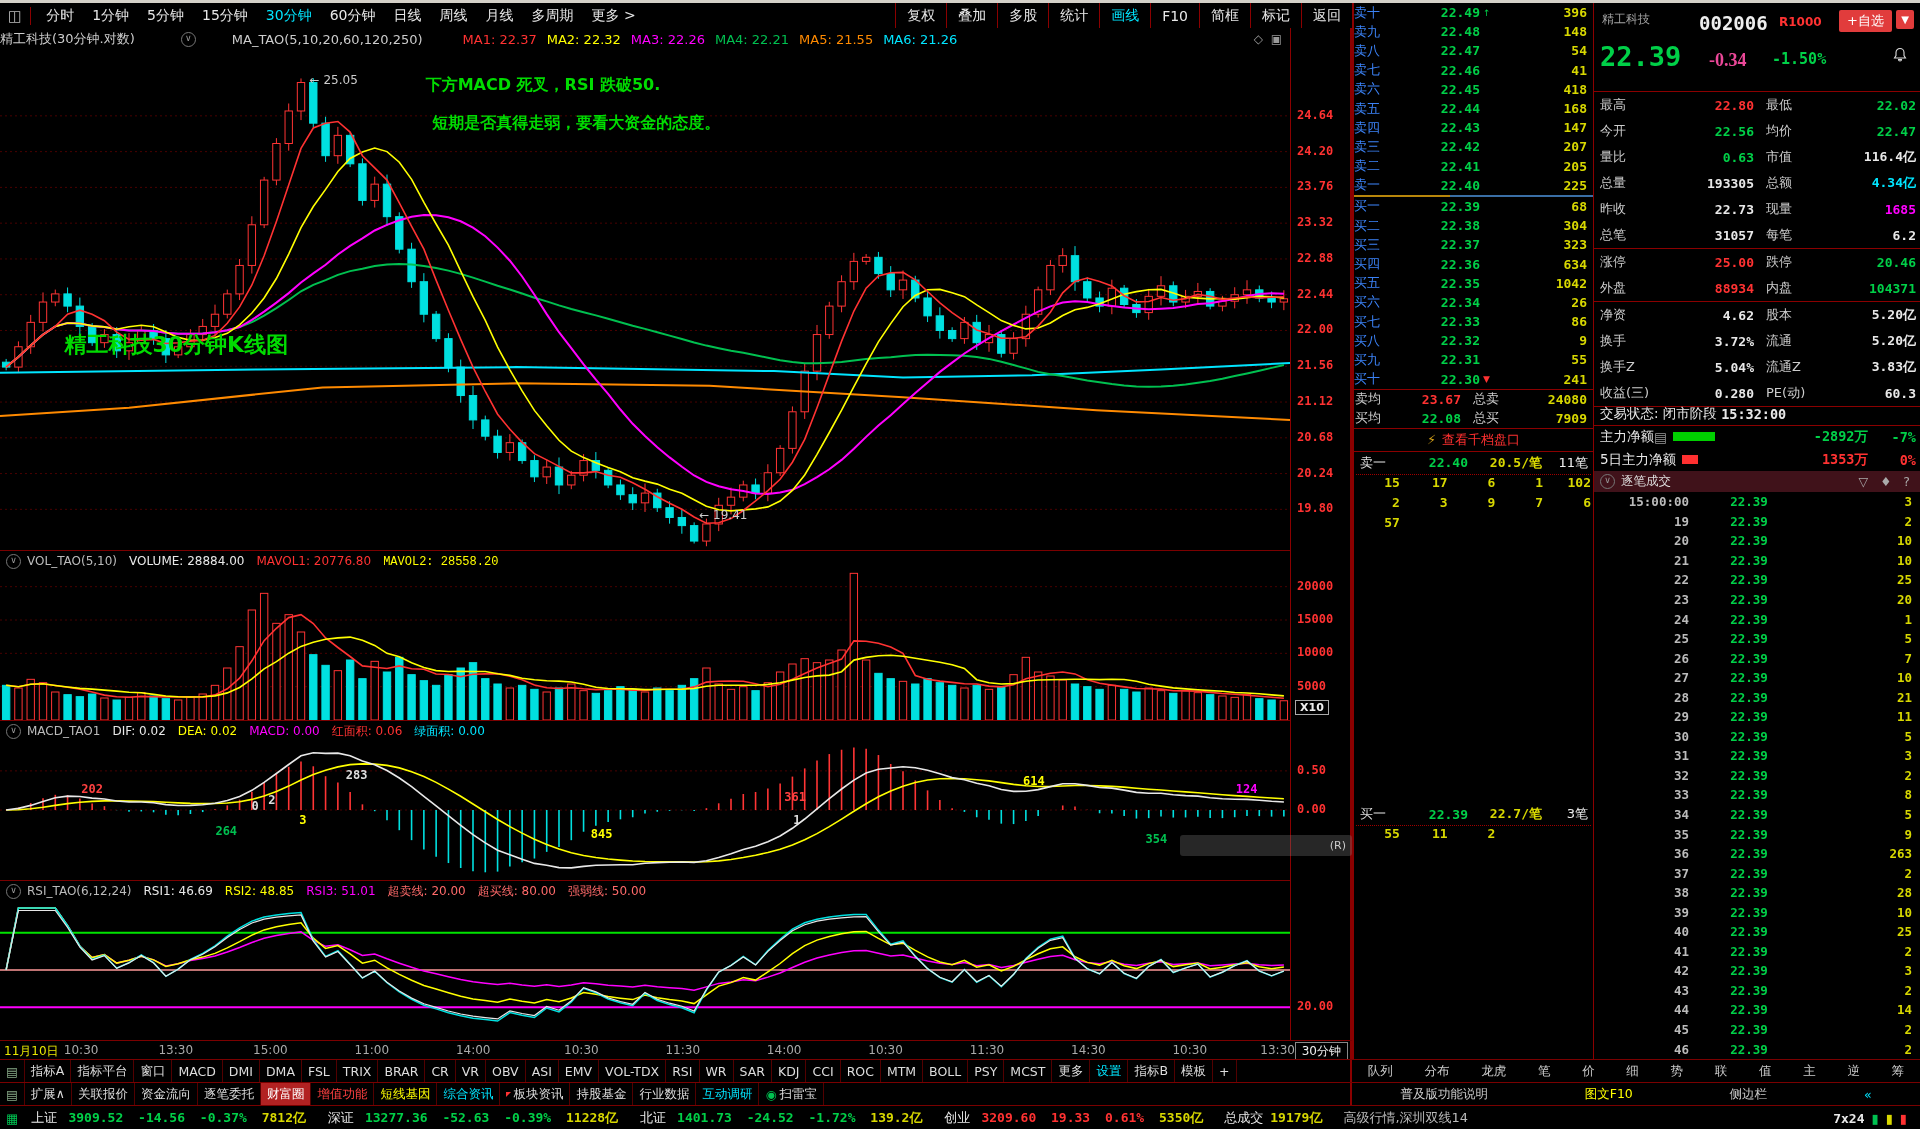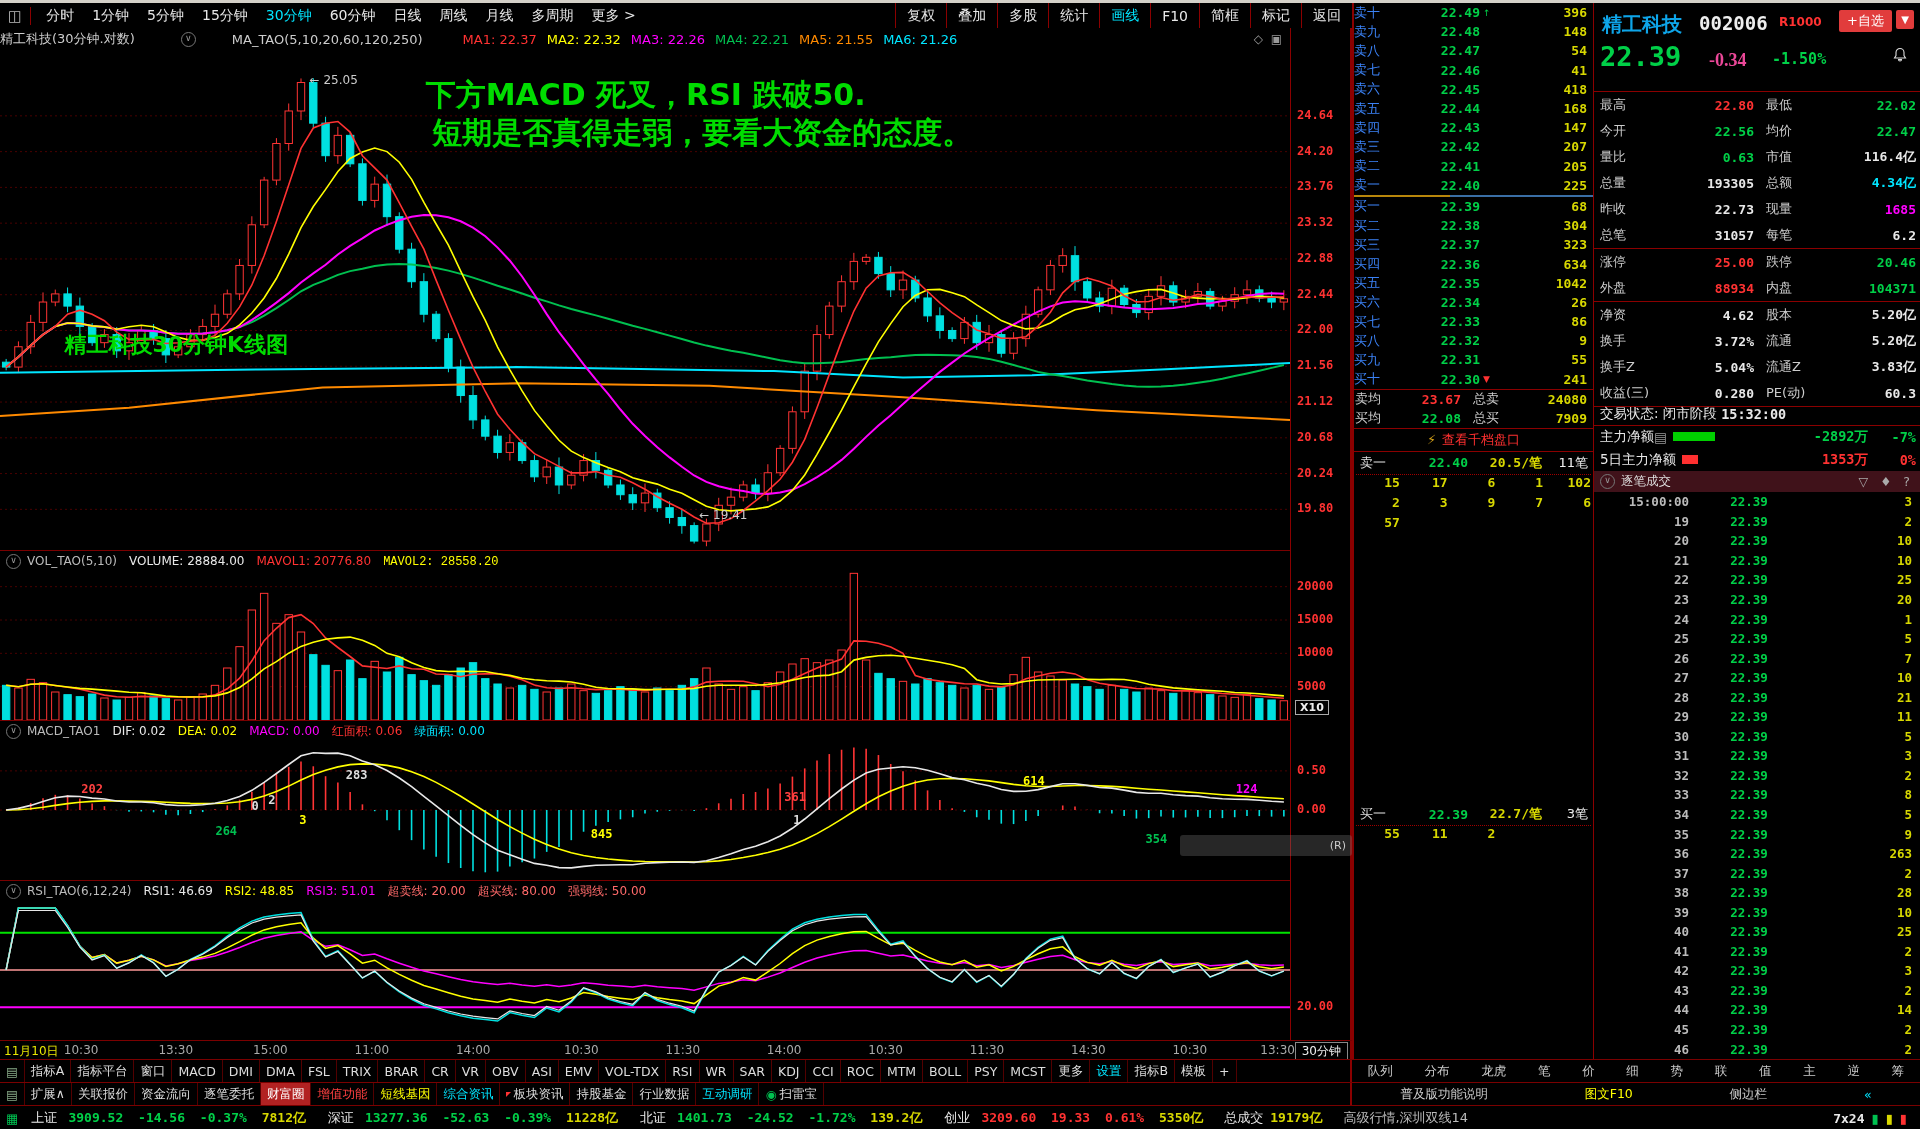--- a/index.html
+++ b/index.html
@@ -31,21 +31,21 @@
   .pane-header .seg{margin-right:12px;white-space:nowrap;}
   #vol-header{top:522px;}  #vol-pane{top:542px;height:150px;}
   #macd-header{top:692px;} #macd-pane{top:712px;height:140px;}
   #rsi-header{top:852px;}  #rsi-pane{top:872px;height:140px;}
   svg{display:block;}
   
   #axis-col{position:absolute;left:1290px;top:0;width:60px;height:1012px;border-left:1px solid #8b0000;}
   .axlbl{position:absolute;left:6px;color:#ff3232;font-size:12px;font-family:"DejaVu Sans Mono",monospace;font-weight:bold;white-space:nowrap;}
   #x10box{position:absolute;left:4px;border:1px solid #aaa;color:#eee;font-size:11px;padding:0 4px;font-weight:bold;}
   
-  .anno{position:absolute;color:#00dc00;font-weight:bold;font-size:30px;white-space:nowrap;}
+  .anno{position:absolute;color:#00dc00;font-weight:bold;font-size:16px;white-space:nowrap;}
   #anno1{left:33%;top:5%;}
   #anno2{left:33.5%;top:12.5%;}
   #watermark{position:absolute;left:5%;top:56%;color:#00dc00;font-weight:bold;font-size:22px;white-space:nowrap;}
   .pmark{position:absolute;color:#ccc;font-size:12px;white-space:nowrap;}
   #hi-mark{left:24%;top:4.5%;}
   #lo-mark{left:54.2%;top:91.5%;}
   .mfloat{position:absolute;font-size:12px;font-weight:bold;font-family:"DejaVu Sans Mono",monospace;}
   #macd-tip{position:absolute;left:1180px;top:807px;width:172px;height:21px;background:rgba(130,130,130,.3);
             border-radius:3px;color:#ccc;font-size:11px;text-align:right;line-height:21px;padding-right:6px;box-sizing:border-box;z-index:5;}
   
@@ -74,21 +74,21 @@
   .l1head .pr{color:#00d048;width:62px;text-align:right;}
   .l1head .per{color:#d8d800;width:74px;text-align:right;}
   .l1head .cnt{color:#eee;flex:1;text-align:right;padding-right:5px;}
   .dotline{border-top:1px dotted #a00000;margin:0 2px;}
   .numrow{height:20px;display:flex;font-size:13px;color:#d8d800;}
   .numrow span{width:20%;text-align:right;padding-right:2px;box-sizing:border-box;}
   #buy1-block{position:absolute;left:0;top:800px;width:100%;}
   
   #info-col{position:absolute;left:240px;top:0;width:328px;height:100%;}
   #stock-head{position:absolute;left:0;top:0;width:100%;height:88px;}
-  #stock-name{position:absolute;left:8px;top:8px;font-size:20px;font-weight:bold;color:#0ea5e9;}
+  #stock-name{position:absolute;left:8px;top:8px;font-size:12px;font-weight:normal;color:#a3a3a3;}
   #stock-code{position:absolute;left:105px;top:9px;font-size:19px;font-weight:bold;color:#eee;}
   #stock-flag{position:absolute;left:185px;top:12px;font-size:12px;color:#ff3232;font-weight:bold;}
   #fav-btn{position:absolute;right:30px;top:7px;background:#e13c3c;color:#fff;font-size:13px;padding:2px 8px;border-radius:2px;}
   #fav-dd{position:absolute;right:8px;top:7px;background:#e13c3c;color:#fff;font-size:10px;padding:4px 5px;border-radius:2px;}
   #stock-price{position:absolute;left:6px;top:38px;font-size:27px;font-weight:bold;color:#00d048;}
   #stock-chg{position:absolute;left:115px;top:47px;font-size:18px;font-weight:bold;color:#ec4899;font-family:Liberation Serif, serif;}
   #stock-pct{position:absolute;left:178px;top:47px;font-size:15px;font-weight:bold;color:#00d048;}
   #bell{position:absolute;right:14px;top:44px;color:#ddd;}
   #info-table{position:absolute;left:0;top:88px;width:100%;border-top:1px solid #8b0000;}
   .irow{height:26px;display:flex;align-items:center;font-size:13px;}

